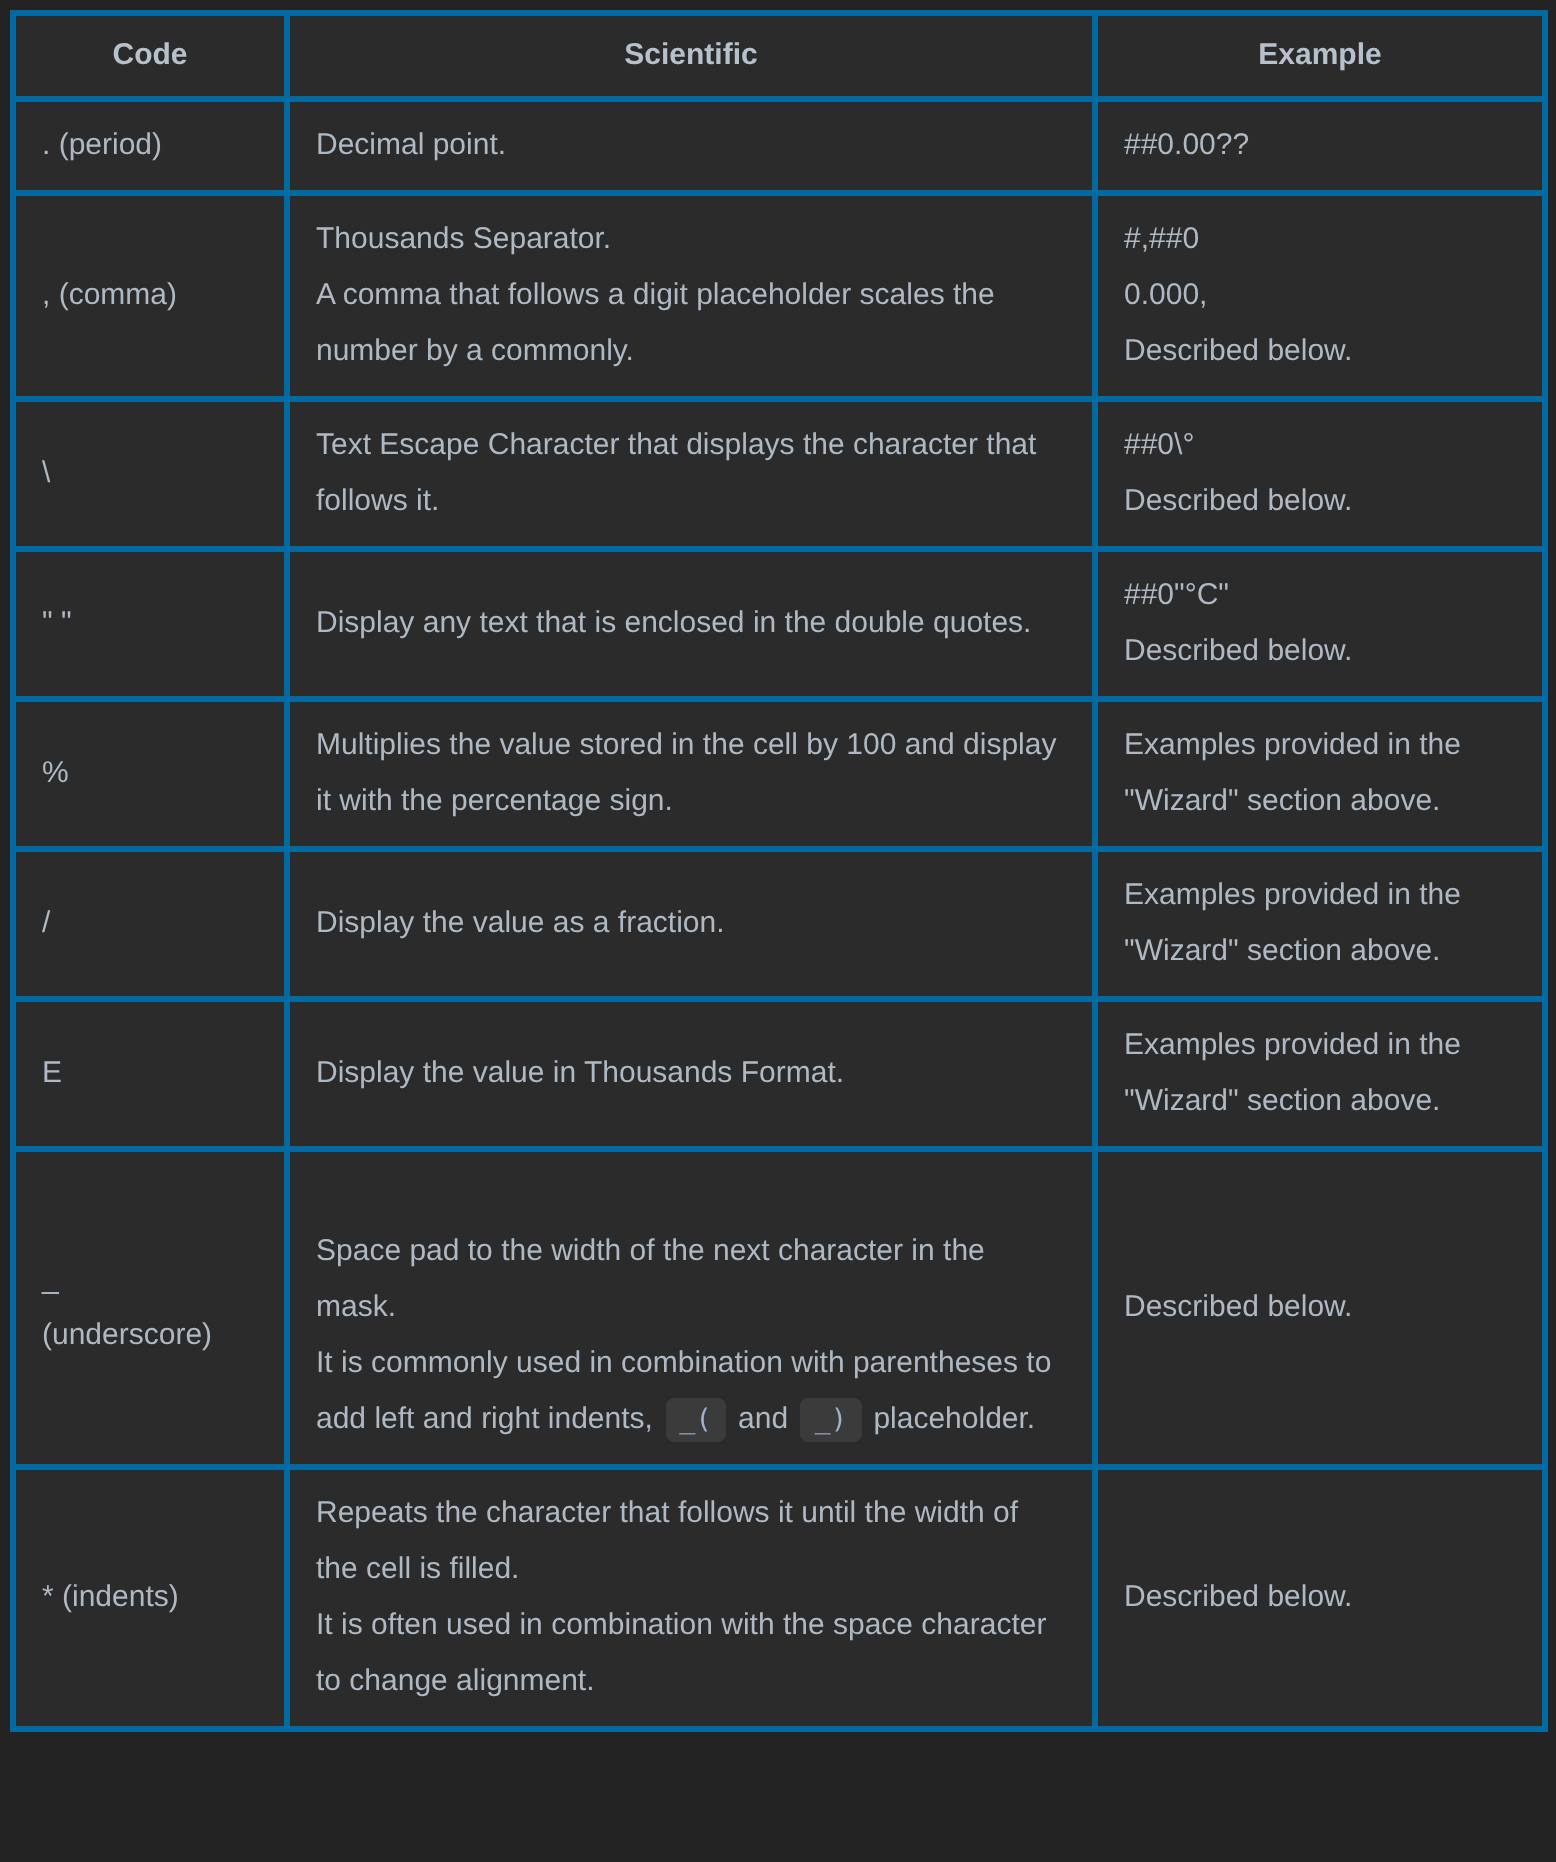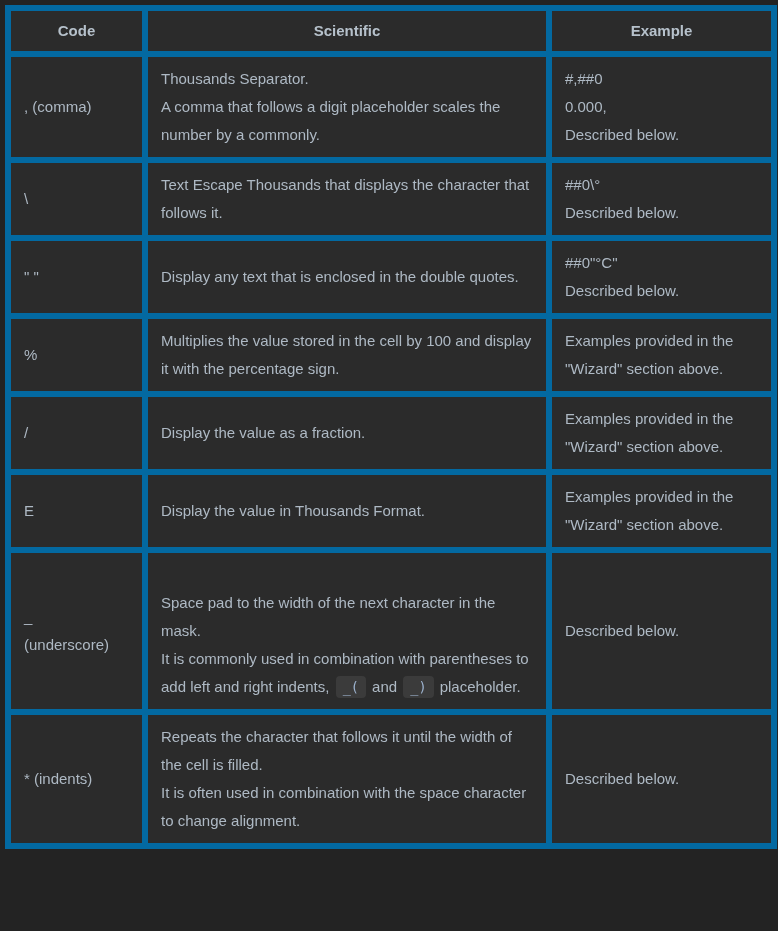--- a/index.html
+++ b/index.html
@@ -17,21 +17,21 @@
   }
   table.codes {
     border-collapse: collapse;
     width: 768px;
     table-layout: fixed;
     background: #2b2b2b;
     font-size: 15px;
     line-height: 28px;
   }
   table.codes th, table.codes td {
-    border: 6px solid #0369a1;
+    border: 3px solid #0369a1;
     vertical-align: middle;
     padding: 8px 13px;
     white-space: pre-line;
     overflow-wrap: break-word;
   }
   table.codes th {
     font-weight: bold;
     text-align: center;
     color: #b6c1cb;
     padding: 6px 10px;
@@ -63,30 +63,35 @@
   </colgroup>
   <thead>
     <tr>
       <th>Code</th>
       <th>Scientific</th>
       <th>Example</th>
     </tr>
   </thead>
   <tbody>
     <tr>
+      <td>. (period)</td>
+      <td>Decimal point.</td>
+      <td>##0.00??</td>
+    </tr>
+    <tr>
       <td>, (comma)</td>
       <td>Thousands Separator.
 A comma that follows a digit placeholder scales the number by a commonly.</td>
       <td>#,##0
 0.000,
 Described below.</td>
     </tr>
     <tr>
       <td>\</td>
-      <td>Text Escape Thousands that displays the character that follows it.</td>
+      <td>Text Escape Character that displays the character that follows it.</td>
       <td>##0\°
 Described below.</td>
     </tr>
     <tr>
       <td>" "</td>
       <td>Display any text that is enclosed in the double quotes.</td>
       <td>##0"°C"
 Described below.</td>
     </tr>
     <tr>

